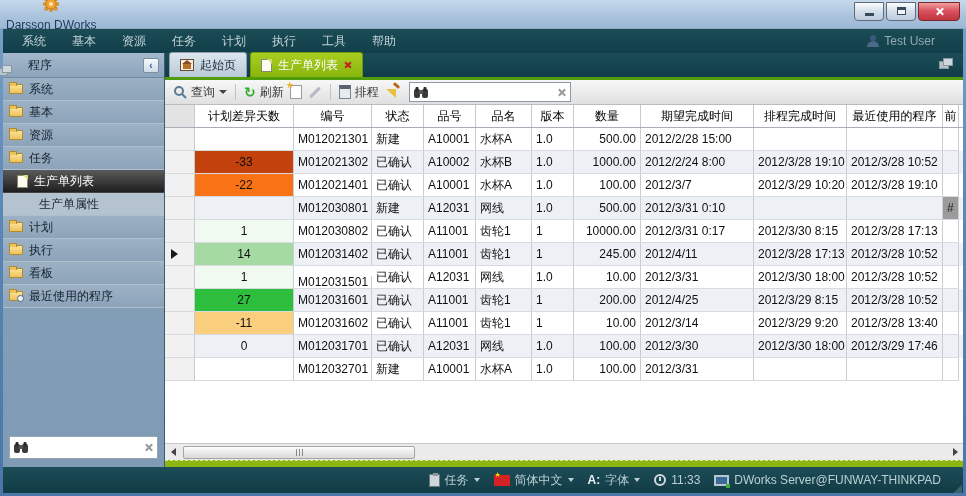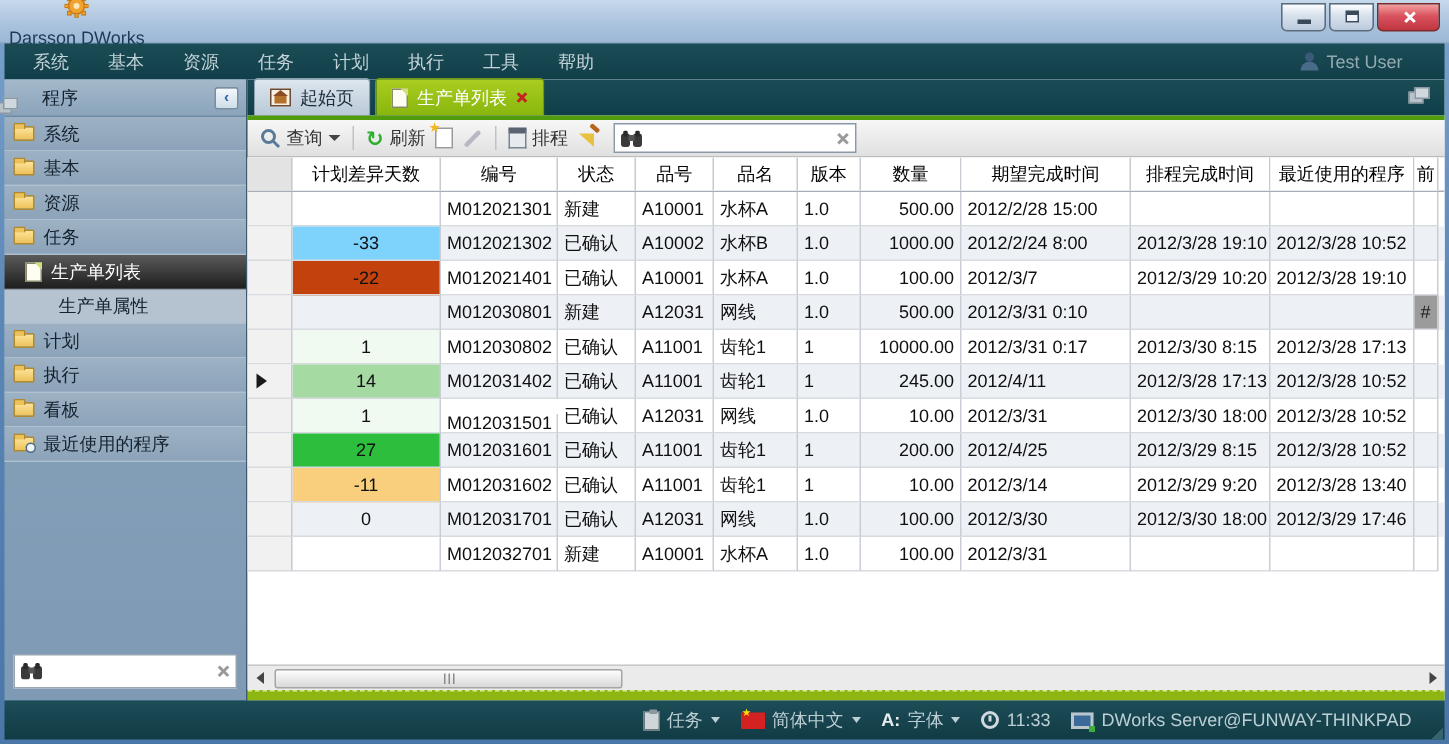--- a/index.html
+++ b/index.html
@@ -357,35 +357,35 @@
               <div class="td" style="width: 56px; justify-content: flex-start;">水杯A</div>
               <div class="td" style="width: 42px; justify-content: flex-start;">1.0</div>
               <div class="td" style="width: 67px; justify-content: flex-end;">500.00</div>
               <div class="td" style="width: 113px; justify-content: flex-start;">2012/2/28 15:00</div>
               <div class="td" style="width: 93px; justify-content: flex-start;"></div>
               <div class="td" style="width: 96px; justify-content: flex-start;"></div>
               <div class="td" style="width: 16px; justify-content: flex-start;"></div>
             </div>
             <div class="trow">
               <div class="gutter"></div>
-              <div class="td" style="width: 99px; justify-content: center; background: #7dd3fc;">-33</div>
+              <div class="td" style="width: 99px; justify-content: center; background: #c2410c;">-33</div>
               <div class="td" style="width: 78px; justify-content: flex-start;">M012021302</div>
               <div class="td" style="width: 52px; justify-content: flex-start;">已确认</div>
               <div class="td" style="width: 52px; justify-content: flex-start;">A10002</div>
               <div class="td" style="width: 56px; justify-content: flex-start;">水杯B</div>
               <div class="td" style="width: 42px; justify-content: flex-start;">1.0</div>
               <div class="td" style="width: 67px; justify-content: flex-end;">1000.00</div>
               <div class="td" style="width: 113px; justify-content: flex-start;">2012/2/24 8:00</div>
               <div class="td" style="width: 93px; justify-content: flex-start;">2012/3/28 19:10</div>
               <div class="td" style="width: 96px; justify-content: flex-start;">2012/3/28 10:52</div>
               <div class="td" style="width: 16px; justify-content: flex-start;"></div>
             </div>
             <div class="trow">
               <div class="gutter"></div>
-              <div class="td" style="width: 99px; justify-content: center; background: #c2410c;">-22</div>
+              <div class="td" style="width: 99px; justify-content: center; background: #f97316;">-22</div>
               <div class="td" style="width: 78px; justify-content: flex-start;">M012021401</div>
               <div class="td" style="width: 52px; justify-content: flex-start;">已确认</div>
               <div class="td" style="width: 52px; justify-content: flex-start;">A10001</div>
               <div class="td" style="width: 56px; justify-content: flex-start;">水杯A</div>
               <div class="td" style="width: 42px; justify-content: flex-start;">1.0</div>
               <div class="td" style="width: 67px; justify-content: flex-end;">100.00</div>
               <div class="td" style="width: 113px; justify-content: flex-start;">2012/3/7</div>
               <div class="td" style="width: 93px; justify-content: flex-start;">2012/3/29 10:20</div>
               <div class="td" style="width: 96px; justify-content: flex-start;">2012/3/28 19:10</div>
               <div class="td" style="width: 16px; justify-content: flex-start;"></div>

